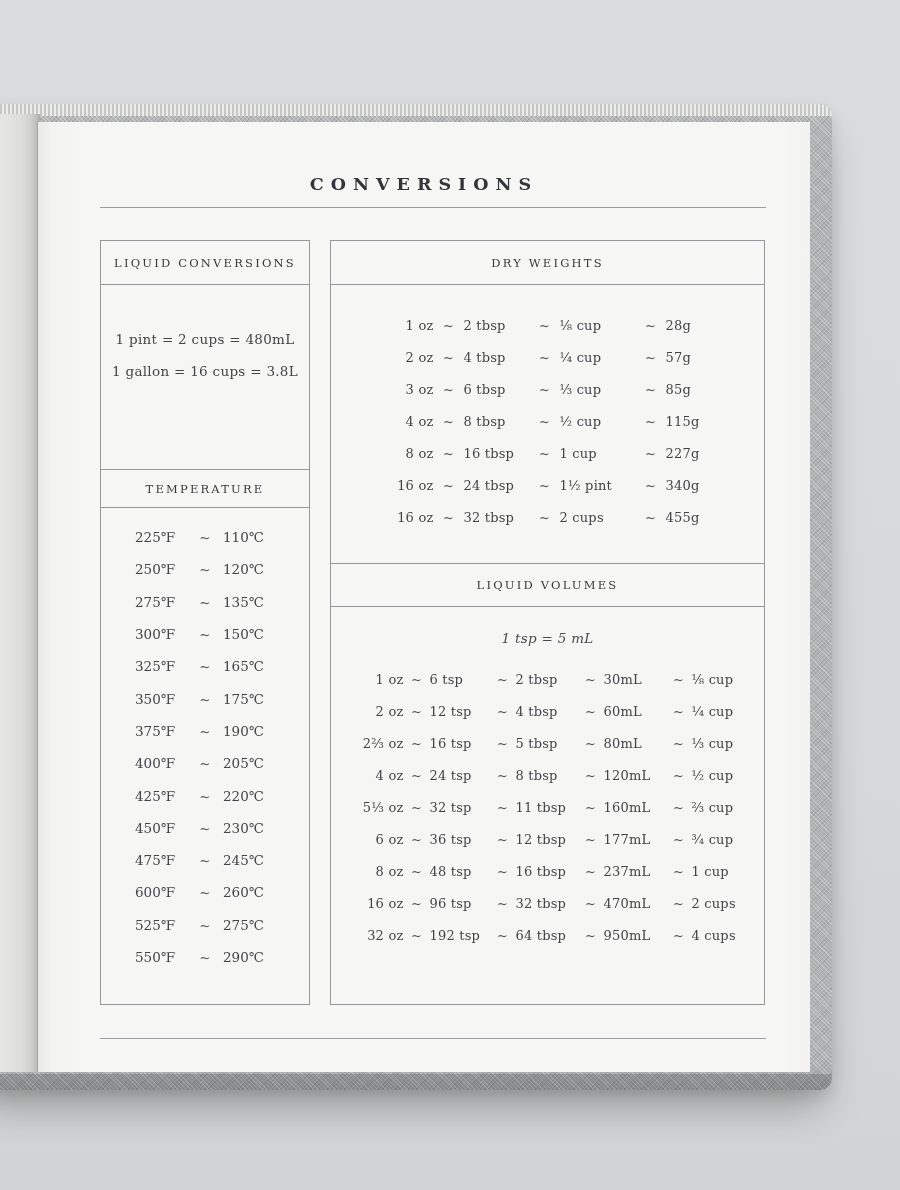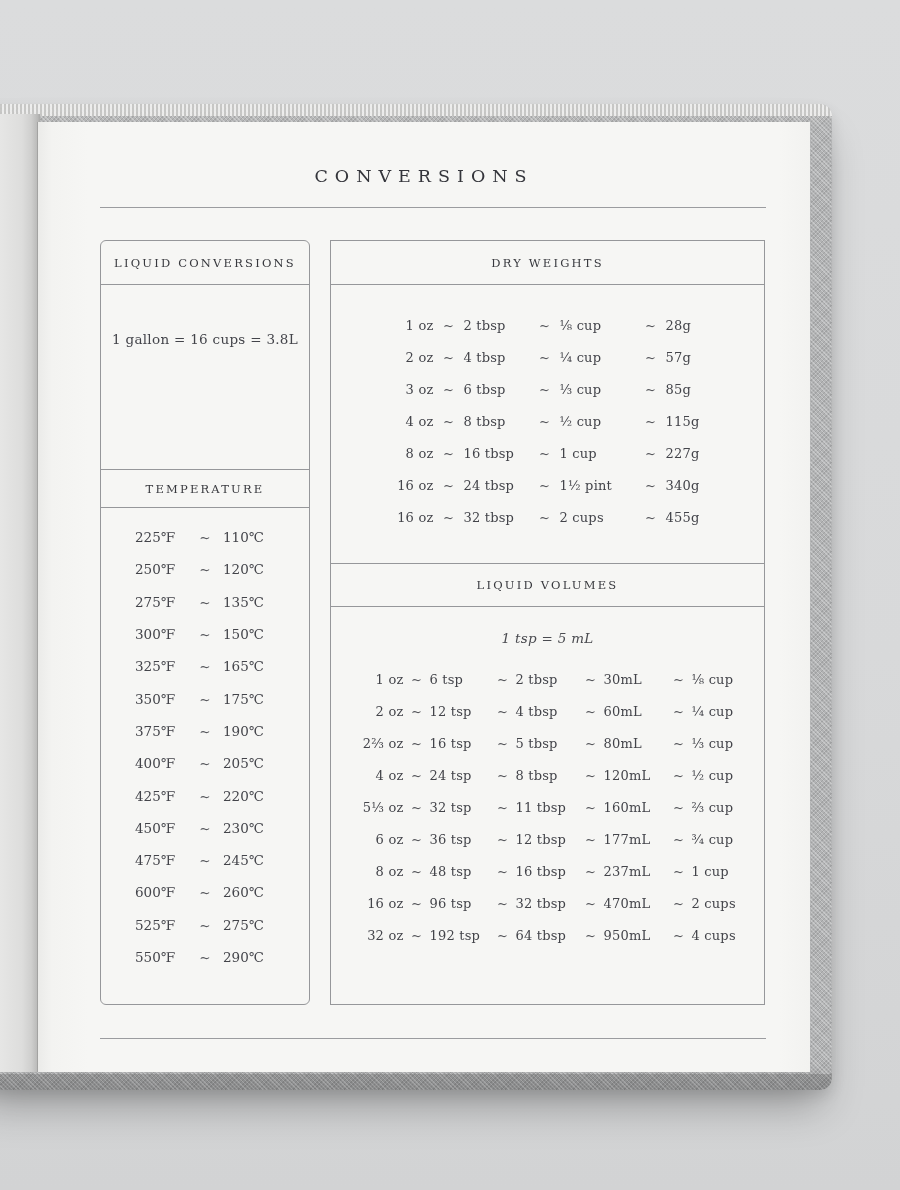--- a/index.html
+++ b/index.html
@@ -45,31 +45,31 @@
   
   .page{
     position:absolute;left:38px;top:122px;width:772px;height:950px;
     background:linear-gradient(90deg,#ebebe9 0px,#f3f3f1 14px,#f6f6f4 50px,#f6f6f4 96%,#f2f2f0 100%);
     box-shadow:-1px 0 0 rgba(0,0,0,.12);
   }
 
   .page-title{
     position:absolute;top:44px;left:0;right:0;
     text-align:center;font-size:17.5px;letter-spacing:7px;
-    color:#34353b;font-weight:400;margin:0;
+    color:#34353b;font-weight:700;margin:8px;
   }
   .rule{position:absolute;left:62px;width:666px;height:1px;background:#9b9c9f;}
   .rule-top{top:85px;}
   .rule-bottom{top:916px;}
 
   .box{
     position:absolute;top:118px;box-sizing:border-box;height:765px;
     border:1px solid #96979a;display:flex;flex-direction:column;
   }
-  .box-left{left:62px;width:210px;border-radius:6px;}
+  .box-left{left:62px;width:210px;}
   .box-right{left:292px;width:435px;}
 
   .sec-header{
     flex:0 0 auto;display:flex;align-items:center;justify-content:center;
     border-bottom:1px solid #96979a;
     font-size:11.5px;letter-spacing:2.2px;color:#38393e;
   }
   .h-tall{height:43px;}
   .h-mid{height:37px;border-top:1px solid #96979a;}
   .h-vol{height:42px;border-top:1px solid #96979a;}
@@ -108,20 +108,21 @@
   <div class="page-curl"></div>
 
   <div class="page">
     <h1 class="page-title">CONVERSIONS</h1>
     <div class="rule rule-top"></div>
 
     <section class="box box-left">
       <header class="sec-header h-tall">LIQUID CONVERSIONS</header>
 
       <div class="lc-content">
+          <div class="lc-line">1 pint = 2 cups = 480mL</div>
           <div class="lc-line">1 gallon = 16 cups = 3.8L</div>
       </div>
 
       <header class="sec-header h-mid">TEMPERATURE</header>
 
       <div class="temp-content">
         <div class="t-row">
             <span class="cell-f">225℉</span>
             <span class="tilde">~</span>
             <span class="cell-c">110℃</span>

